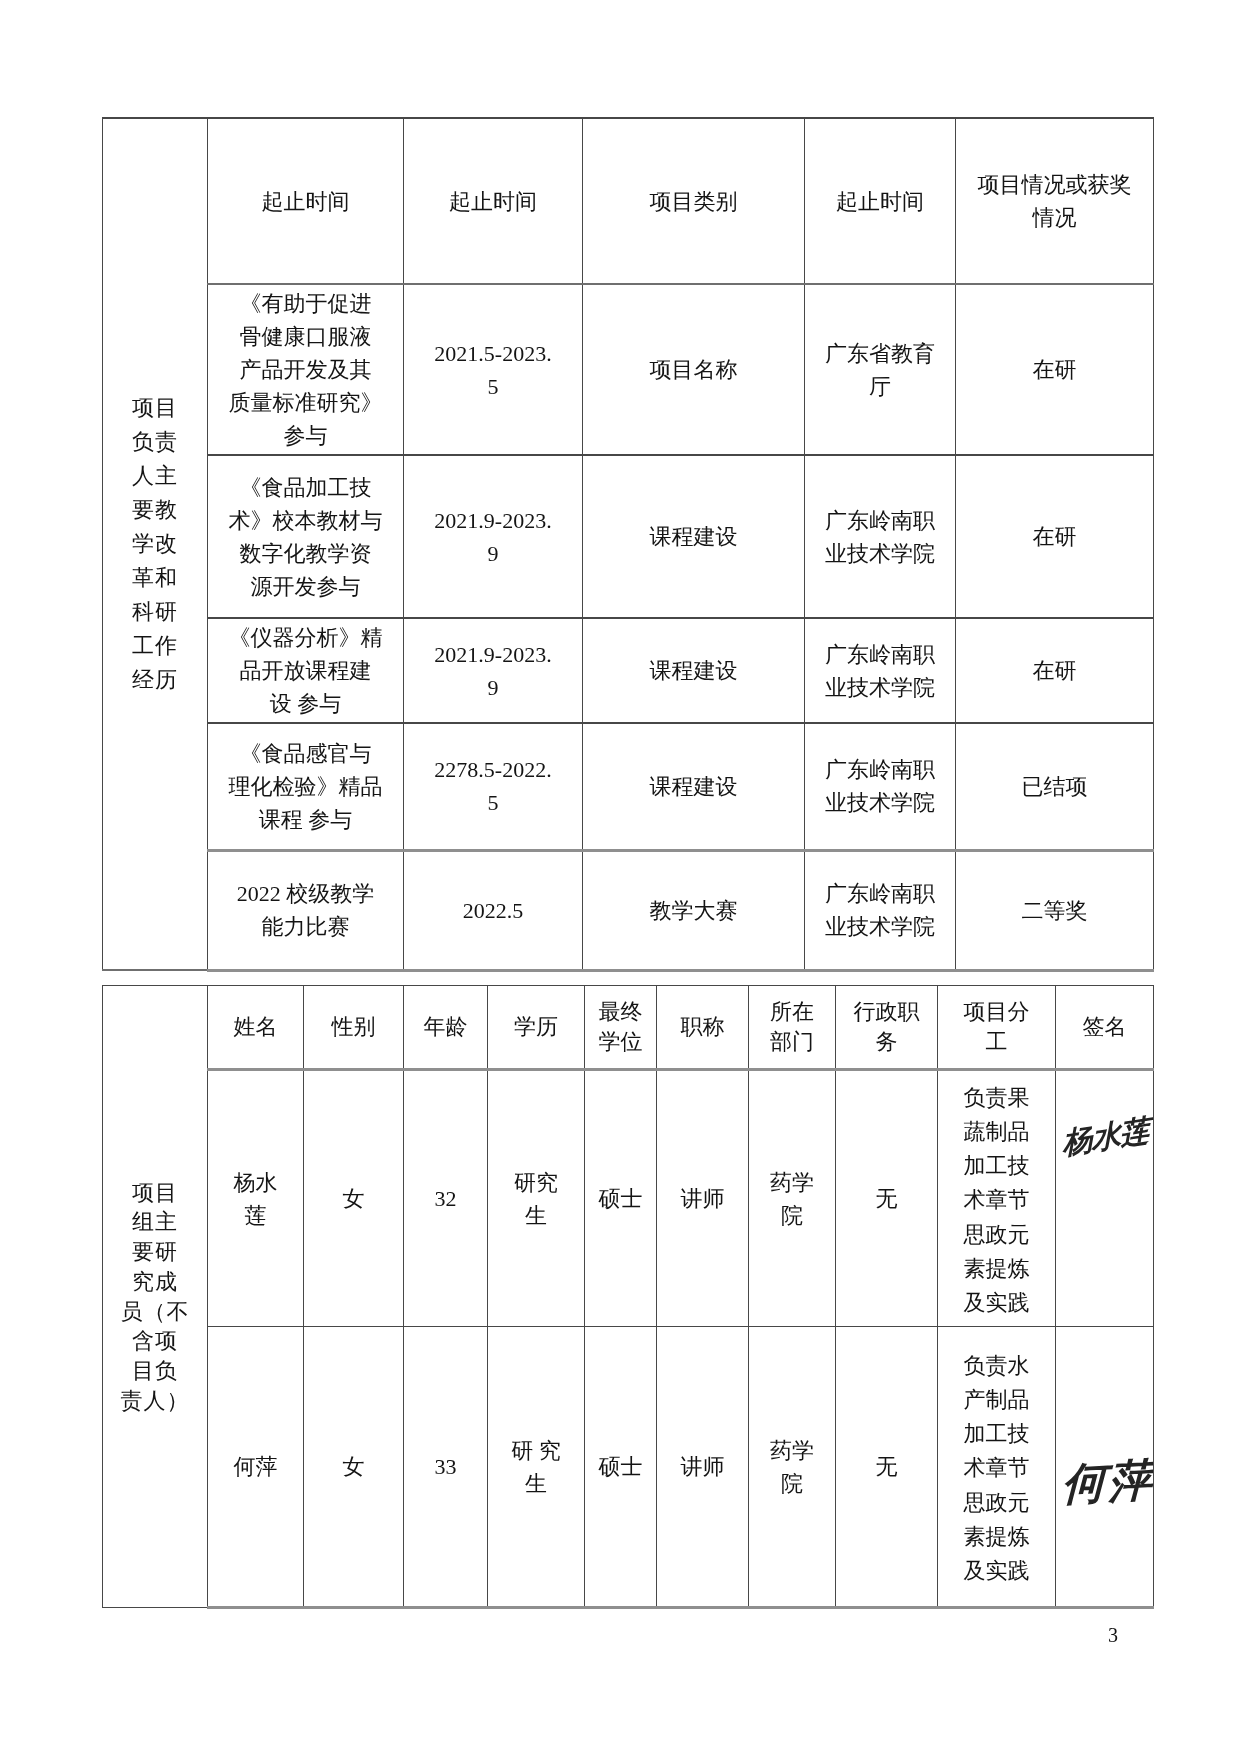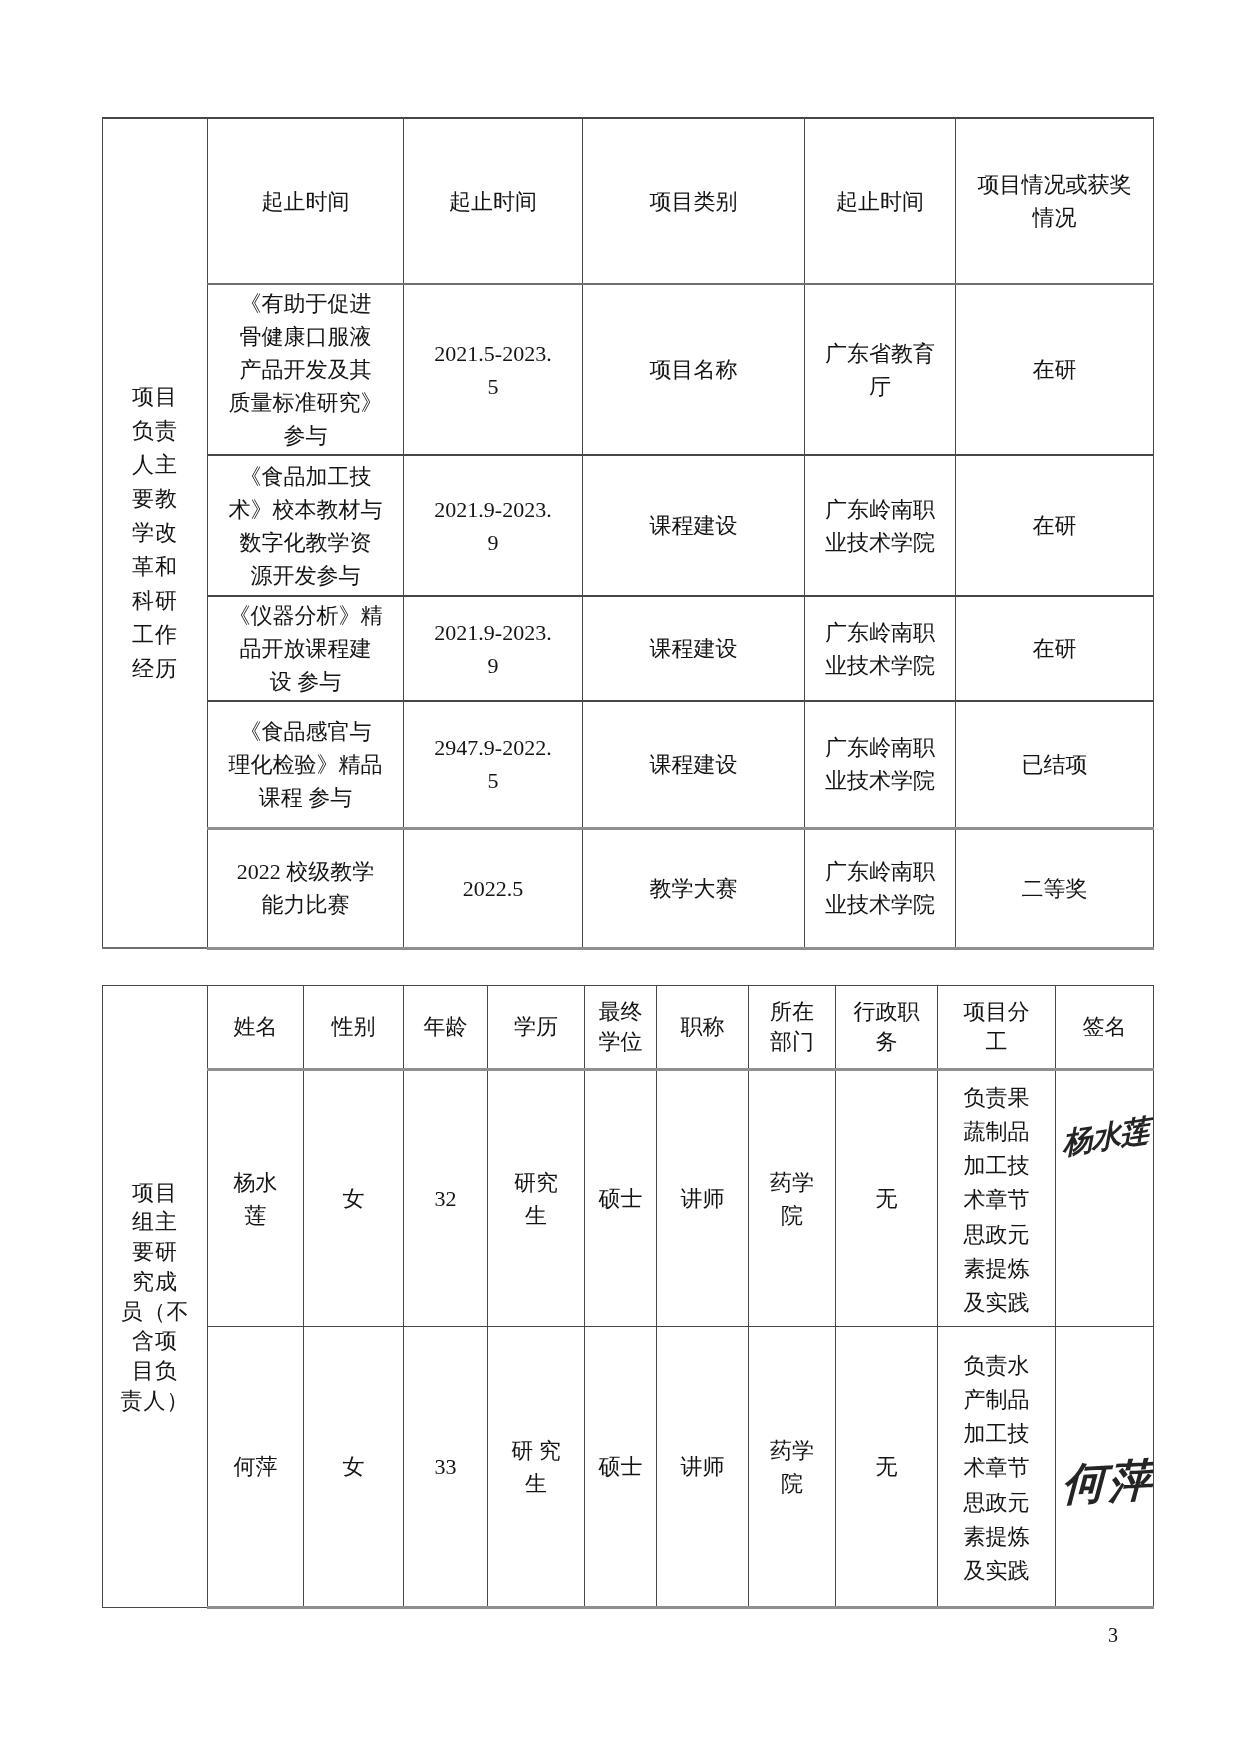--- a/index.html
+++ b/index.html
@@ -99,21 +99,21 @@
 产品开发及其
 质量标准研究》
 参与</td>
       <td>2021.5-2023.
 5</td>
       <td>项目名称</td>
       <td>广东省教育
 厅</td>
       <td>在研</td>
     </tr>
-    <tr style="height:141px">
+    <tr style="height:163px">
       <td>《食品加工技
 术》校本教材与
 数字化教学资
 源开发参与</td>
       <td>2021.9-2023.
 9</td>
       <td>课程建设</td>
       <td>广东岭南职
 业技术学院</td>
       <td>在研</td>
@@ -126,21 +126,21 @@
 9</td>
       <td>课程建设</td>
       <td>广东岭南职
 业技术学院</td>
       <td>在研</td>
     </tr>
     <tr class="thick-bottom" style="height:127px">
       <td>《食品感官与
 理化检验》精品
 课程  参与</td>
-      <td>2947.9-2022.
+      <td>2278.5-2022.
 5</td>
       <td>课程建设</td>
       <td>广东岭南职
 业技术学院</td>
       <td>已结项</td>
     </tr>
     <tr class="thick-bottom" style="height:120px">
       <td>2022 校级教学
 能力比赛</td>
       <td>2022.5</td>

